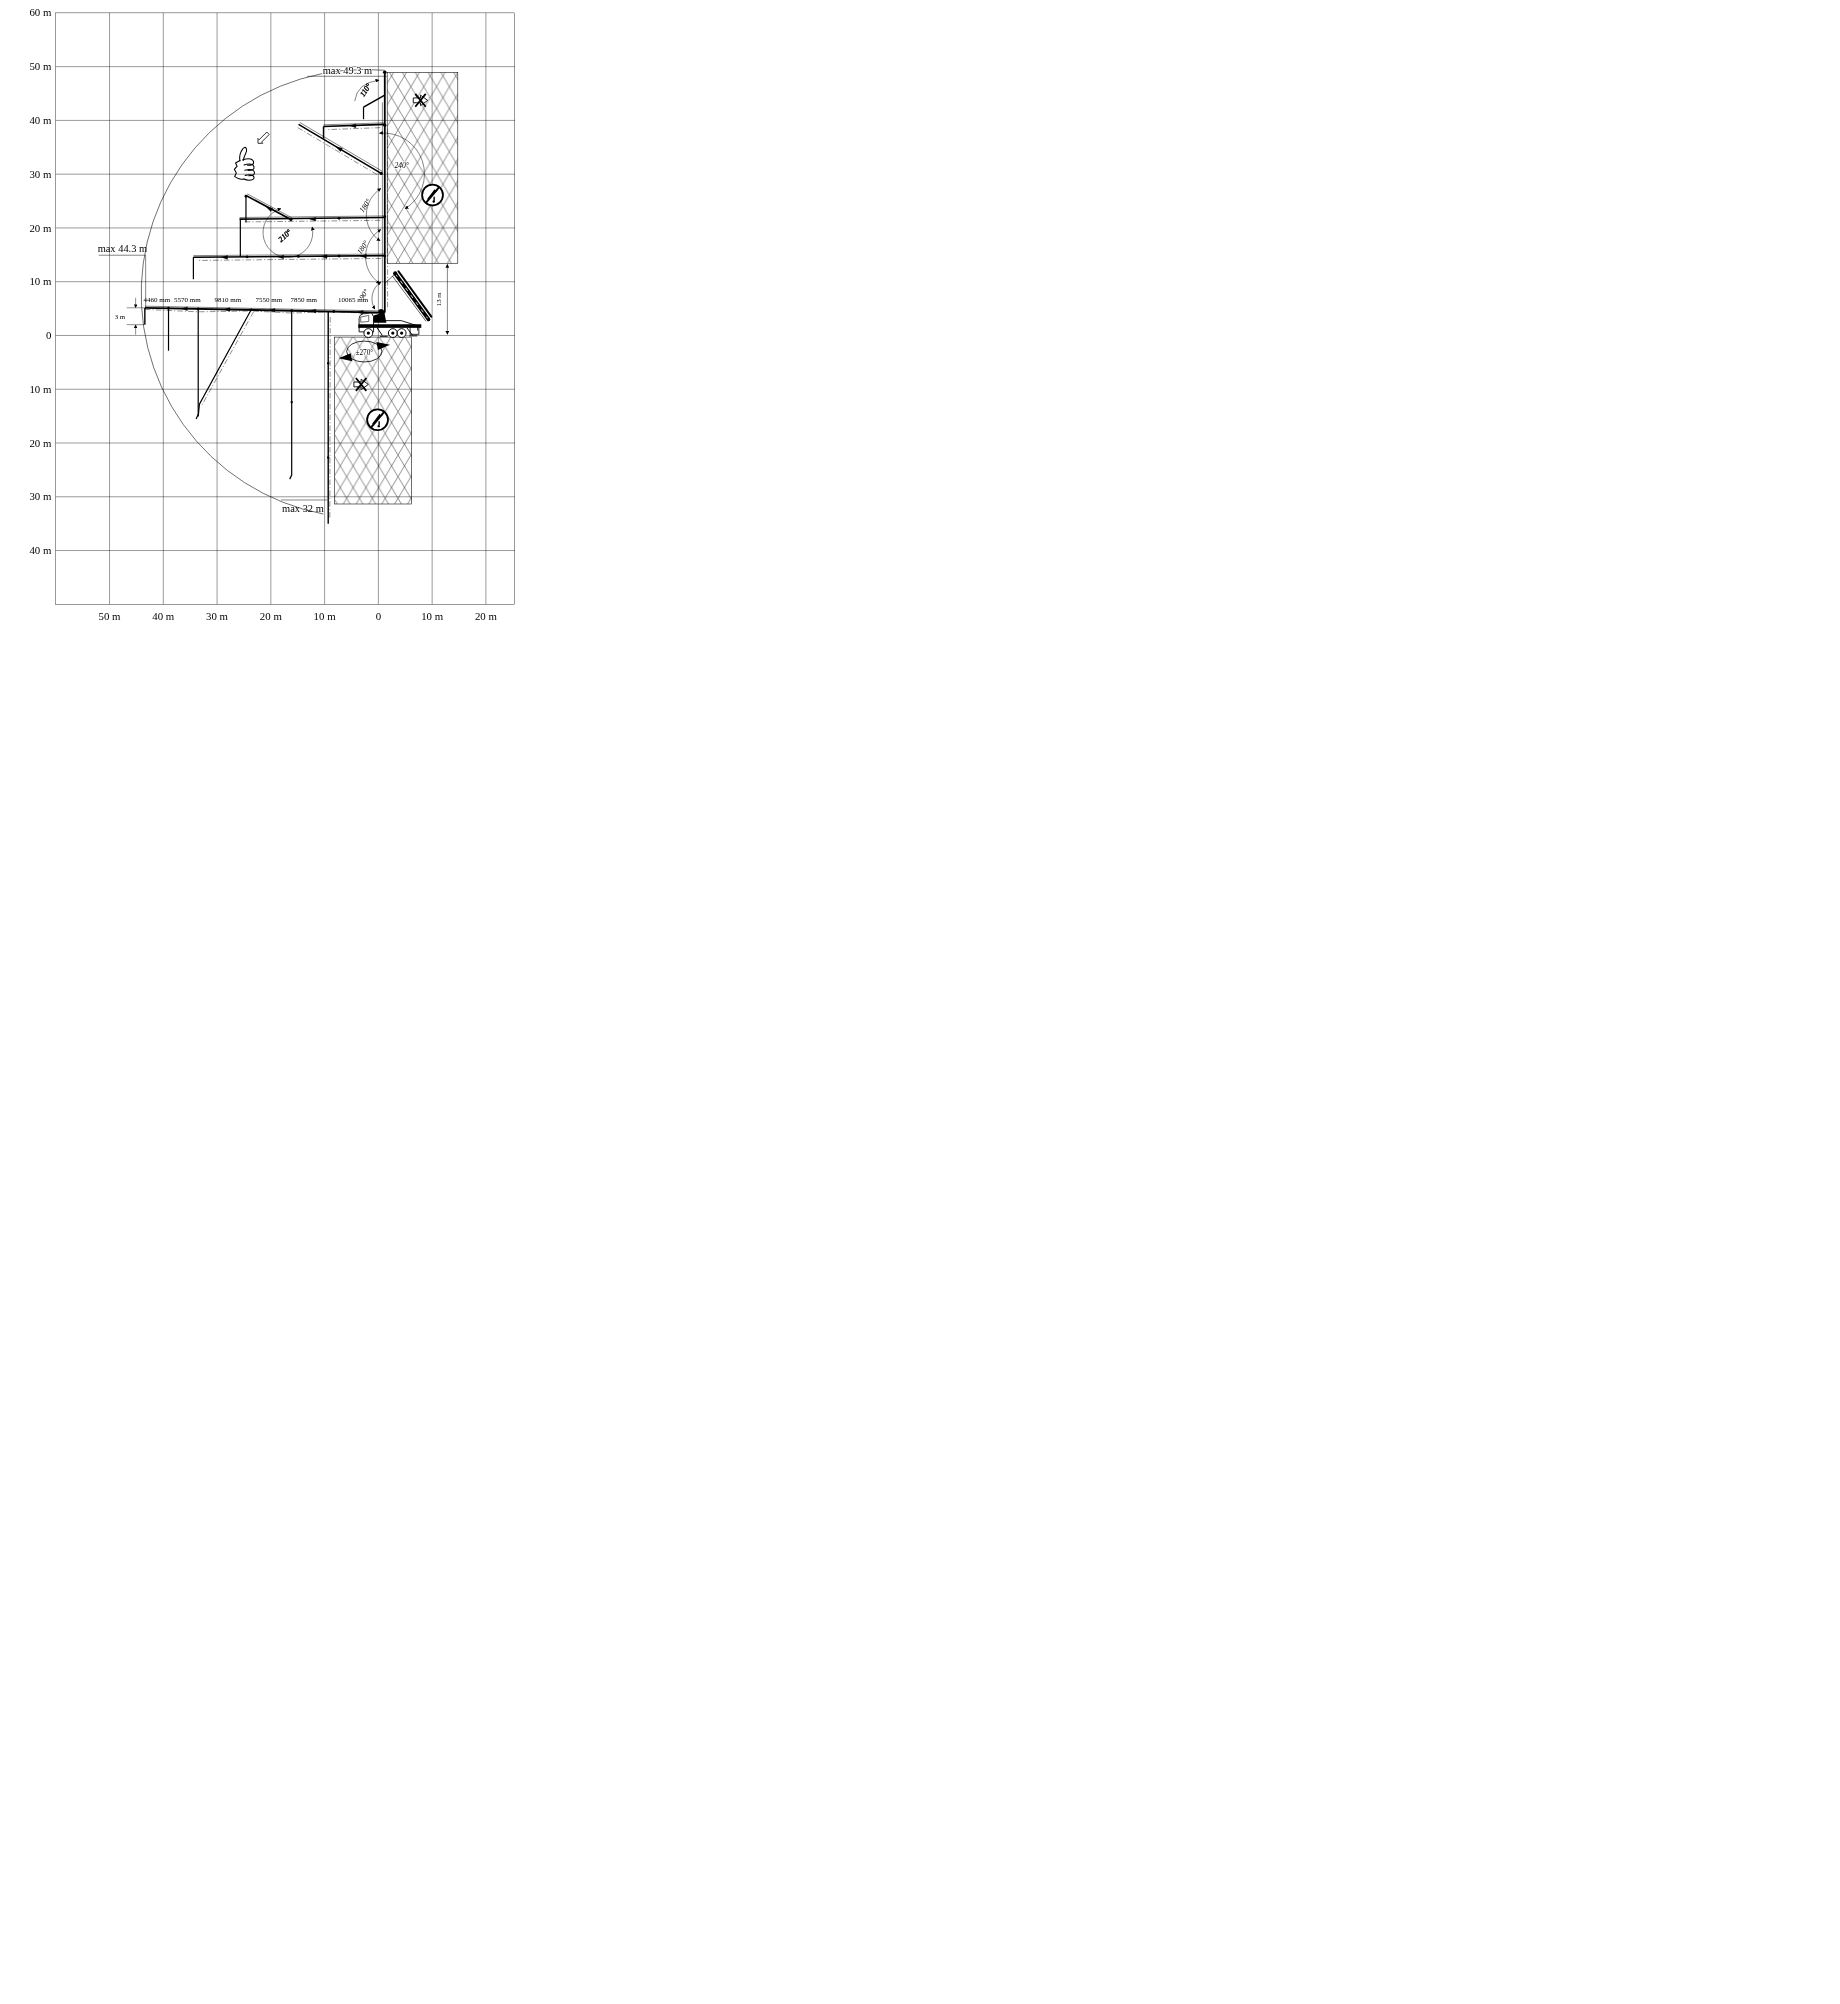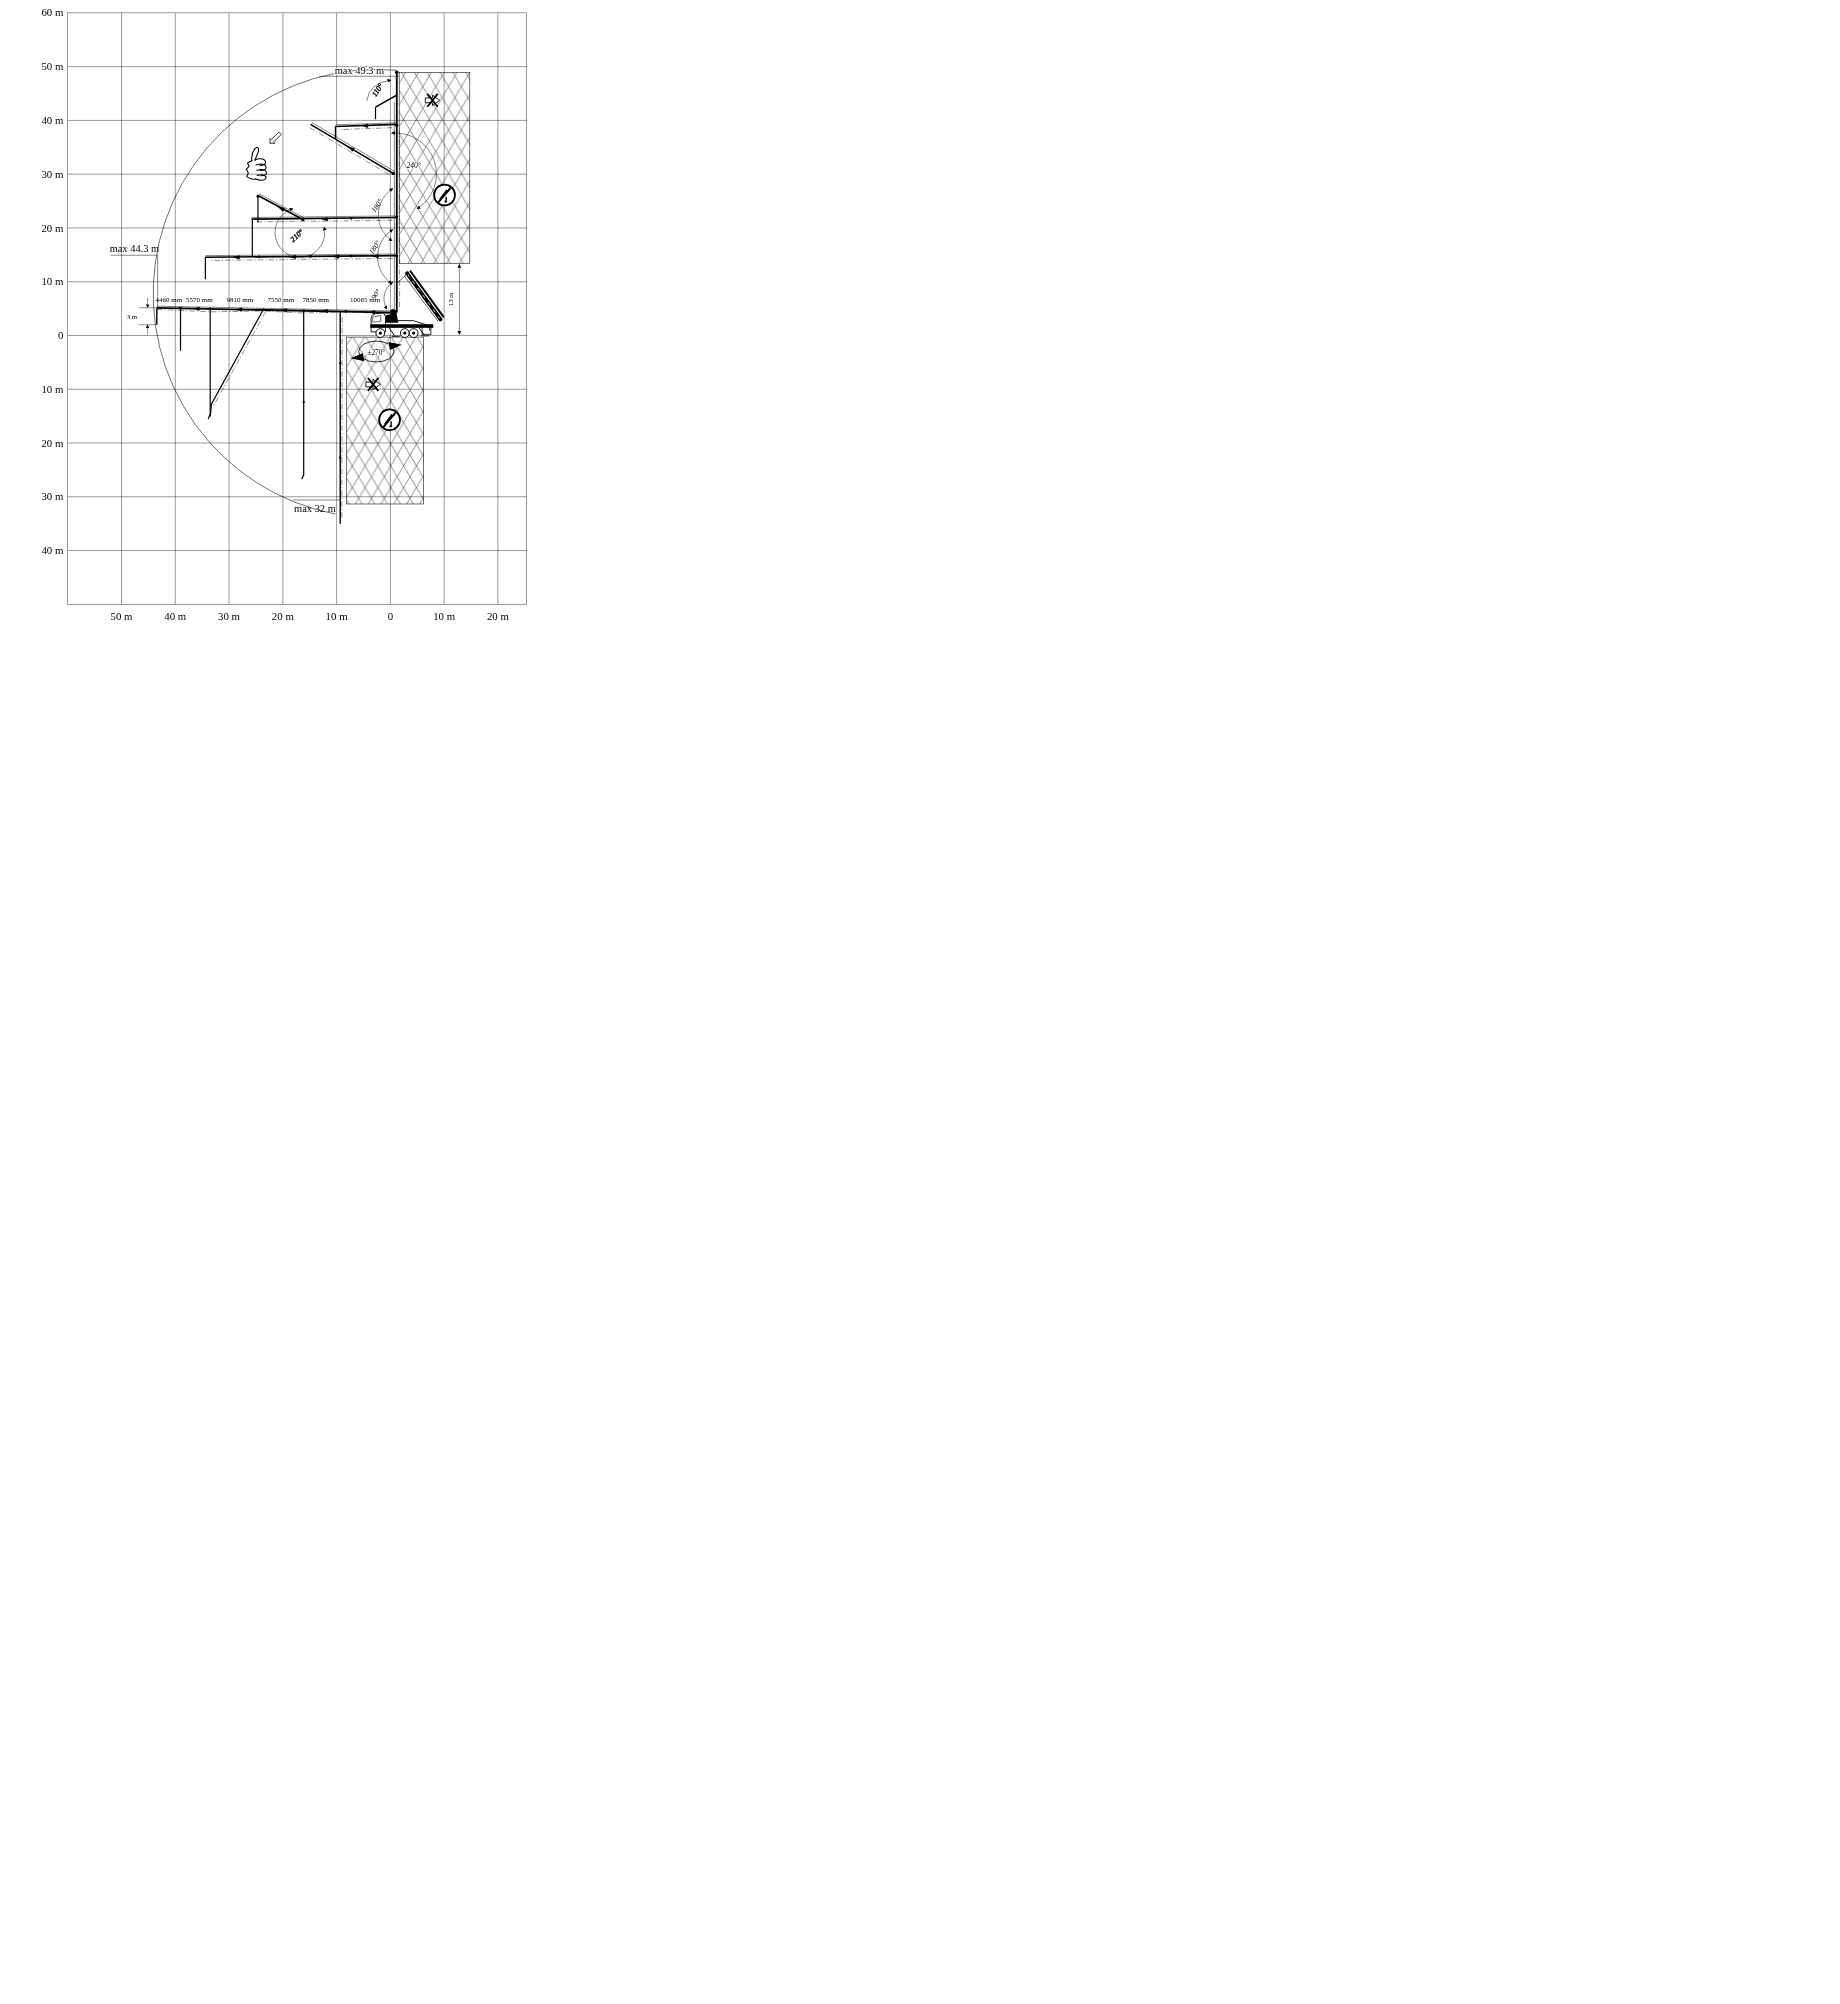--- a/index.html
+++ b/index.html
@@ -1,17 +1,17 @@
 <!DOCTYPE html>
 <html style="font-size:6.4px"><head>
 <meta charset="utf-8">
 <style>
   html,body{margin:0;padding:0;background:#ffffff;}
   body{font-family:"Liberation Serif", serif;}
-  .page{width:520px;height:622px;background:#fff;position:relative;margin-left:12px;}
+  .page{width:520px;height:622px;background:#fff;position:relative;}
   svg{display:block;}
   text{fill:#000;}
   .axis-lab{font-size:27px;}
   .dim-lab{font-size:17px;}
   .sec-lab{font-size:17.5px;}
   .max-lab{font-size:26px;}
   .ang-lab{font-size:19px;font-style:italic;}
   .slew-lab{font-size:18px;}
   .halo{paint-order:stroke;stroke:#fff;stroke-width:4px;}
 </style>

